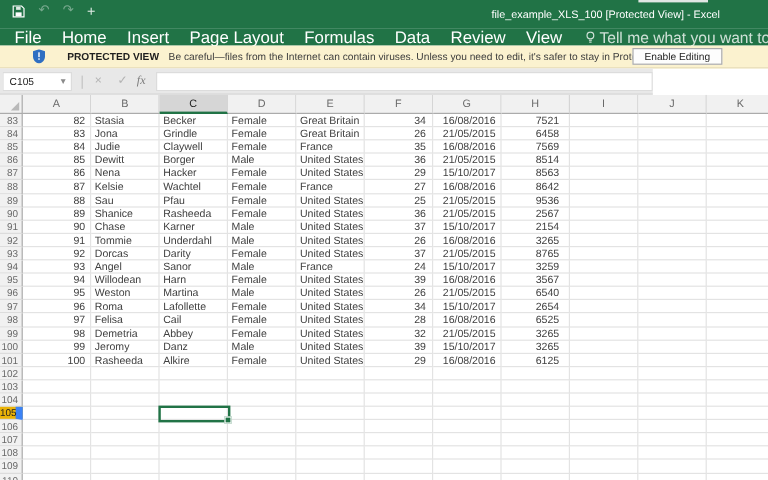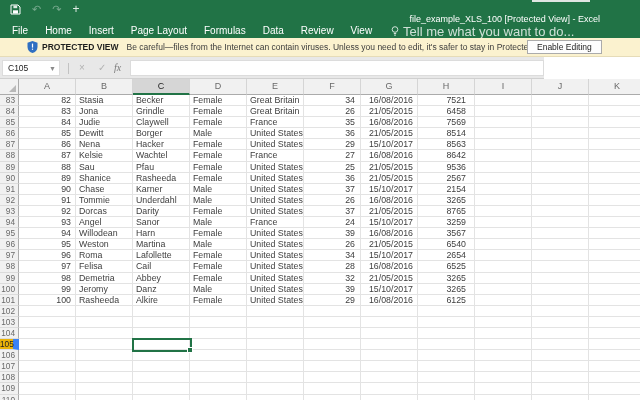--- a/index.html
+++ b/index.html
@@ -5,35 +5,35 @@
   html,body{margin:0;padding:0;background:#fff;}
   .app{position:relative;width:640px;height:400px;overflow:hidden;
        font-family:"Liberation Sans",sans-serif;background:#fff;}
 
   
   .titlebar{position:absolute;left:0;top:0;width:640px;height:24px;background:#217346;}
   .qat{position:absolute;left:10px;top:4px;display:flex;align-items:center;gap:11px;}
   .qat .qbtn{display:flex;align-items:center;color:#fff;font-size:11px;line-height:11px;}
   .qat .dim{opacity:.38;}
   .qat .plus{opacity:.85;font-size:12px;}
-  .win-title{position:absolute;right:40px;top:14px;color:#fff;font-size:9px;white-space:nowrap;}
+  .win-title{position:absolute;right:40px;top:7px;color:#fff;font-size:9px;white-space:nowrap;}
   .sliver{position:absolute;left:532px;top:0;width:58px;height:2px;background:#ececec;opacity:.95;}
 
   
   .tabrow{position:absolute;left:0;top:24px;width:640px;height:14px;background:#217346;
           display:flex;align-items:center;padding-left:12px;gap:17px;box-sizing:border-box;}
-  .tab{color:#fff;font-size:10px;line-height:14px;white-space:nowrap;cursor:default;}
+  .tab{color:#fff;font-size:14px;line-height:14px;white-space:nowrap;cursor:default;}
   .tellme{display:flex;align-items:center;gap:4px;color:rgba(255,255,255,.78);font-size:13px;
           white-space:nowrap;margin-left:2px;}
 
   
   .pvbar{position:absolute;left:0;top:38px;width:640px;height:19px;background:#fbf2cf;
          border-bottom:1px solid #e6dcb8;display:flex;align-items:center;box-sizing:border-box;}
   .pv-shield{margin-left:27px;display:flex;align-items:center;}
-  .pv-label{font-size:8.5px;font-weight:bold;color:#1e1e1e;margin-left:4px;white-space:nowrap;}
+  .pv-label{font-size:8.5px;font-weight:bold;color:#1e1e1e;margin-left:18px;white-space:nowrap;}
   .pv-msg{font-size:8.5px;color:#3c3c3c;margin-left:8px;white-space:nowrap;}
   .pv-btn{position:absolute;left:519px;top:2px;height:14px;padding:0 9px;background:#fdfdfd;
           border:1px solid #ababab;font-size:8.5px;color:#1e1e1e;
           font-family:"Liberation Sans",sans-serif;line-height:12px;margin-left:8px;}
 
   
   .fbar{position:absolute;left:0;top:57px;width:544px;height:22px;background:#e8e8e8;
         border-bottom:1px solid #d0d0d0;box-sizing:border-box;}
   .namebox{position:absolute;left:2px;top:3px;width:58px;height:16px;background:#fff;
            border:1px solid #dcdcdc;font-size:8.5px;color:#222;line-height:15px;

